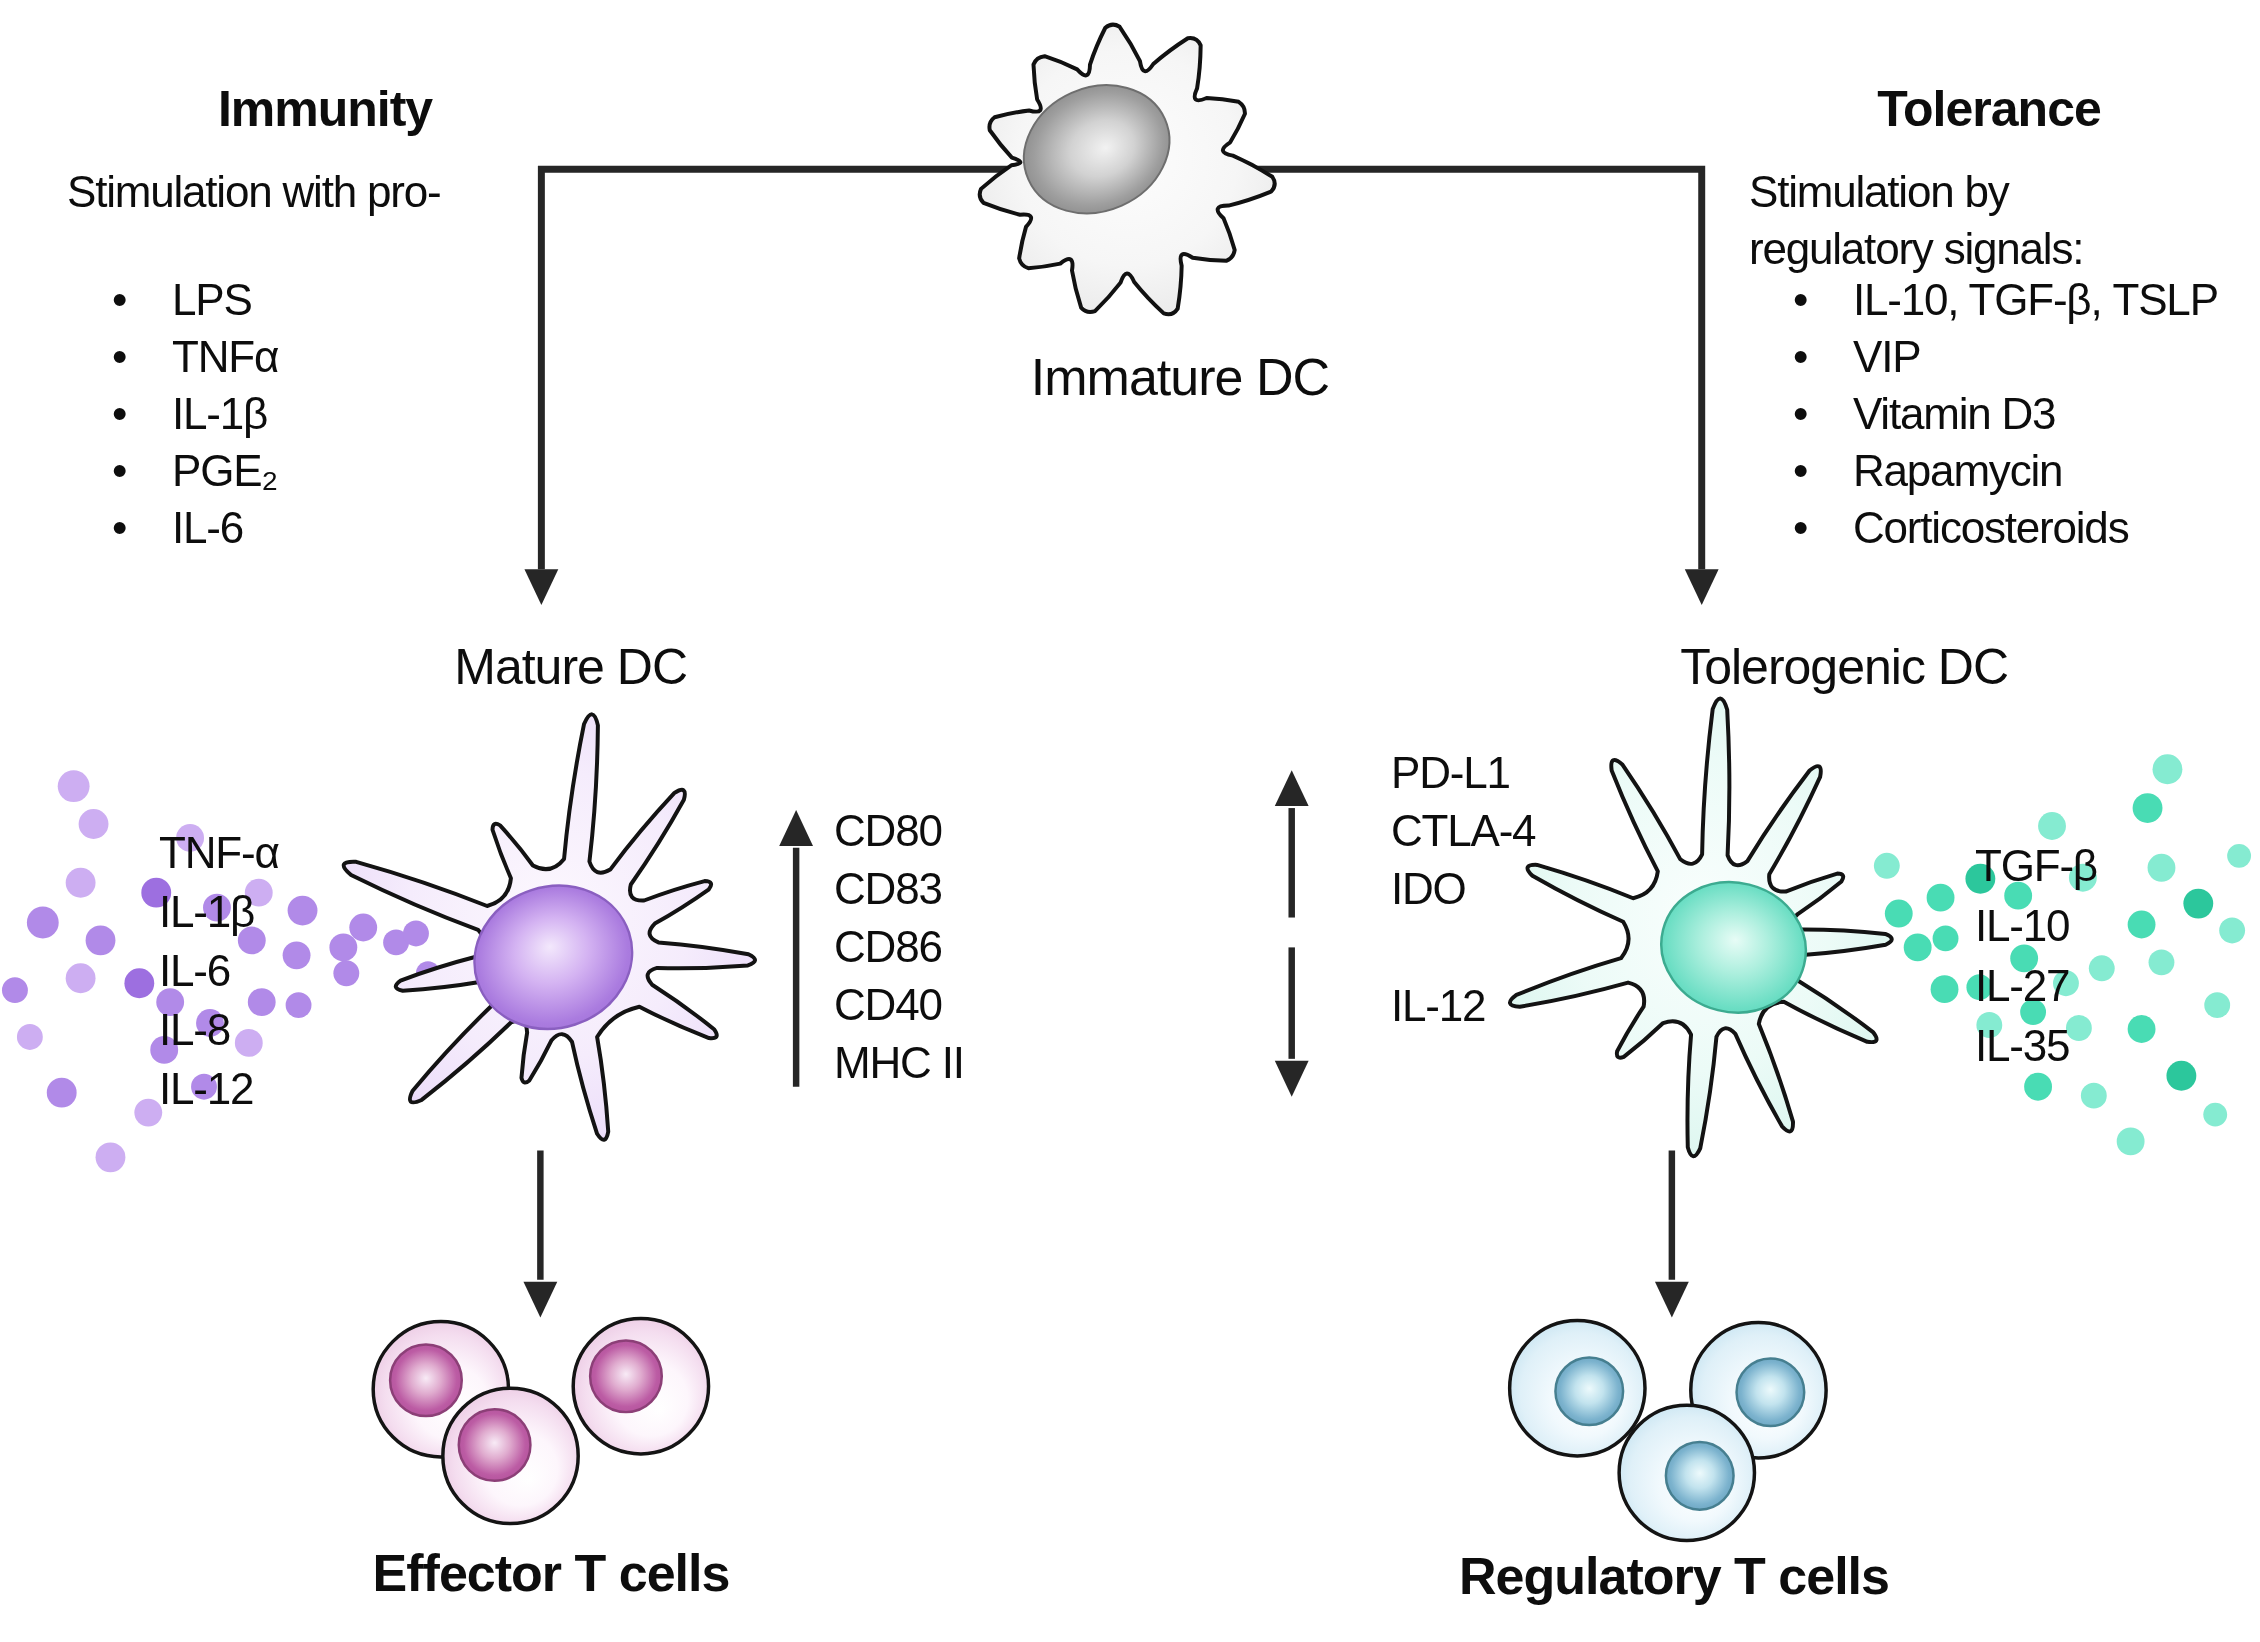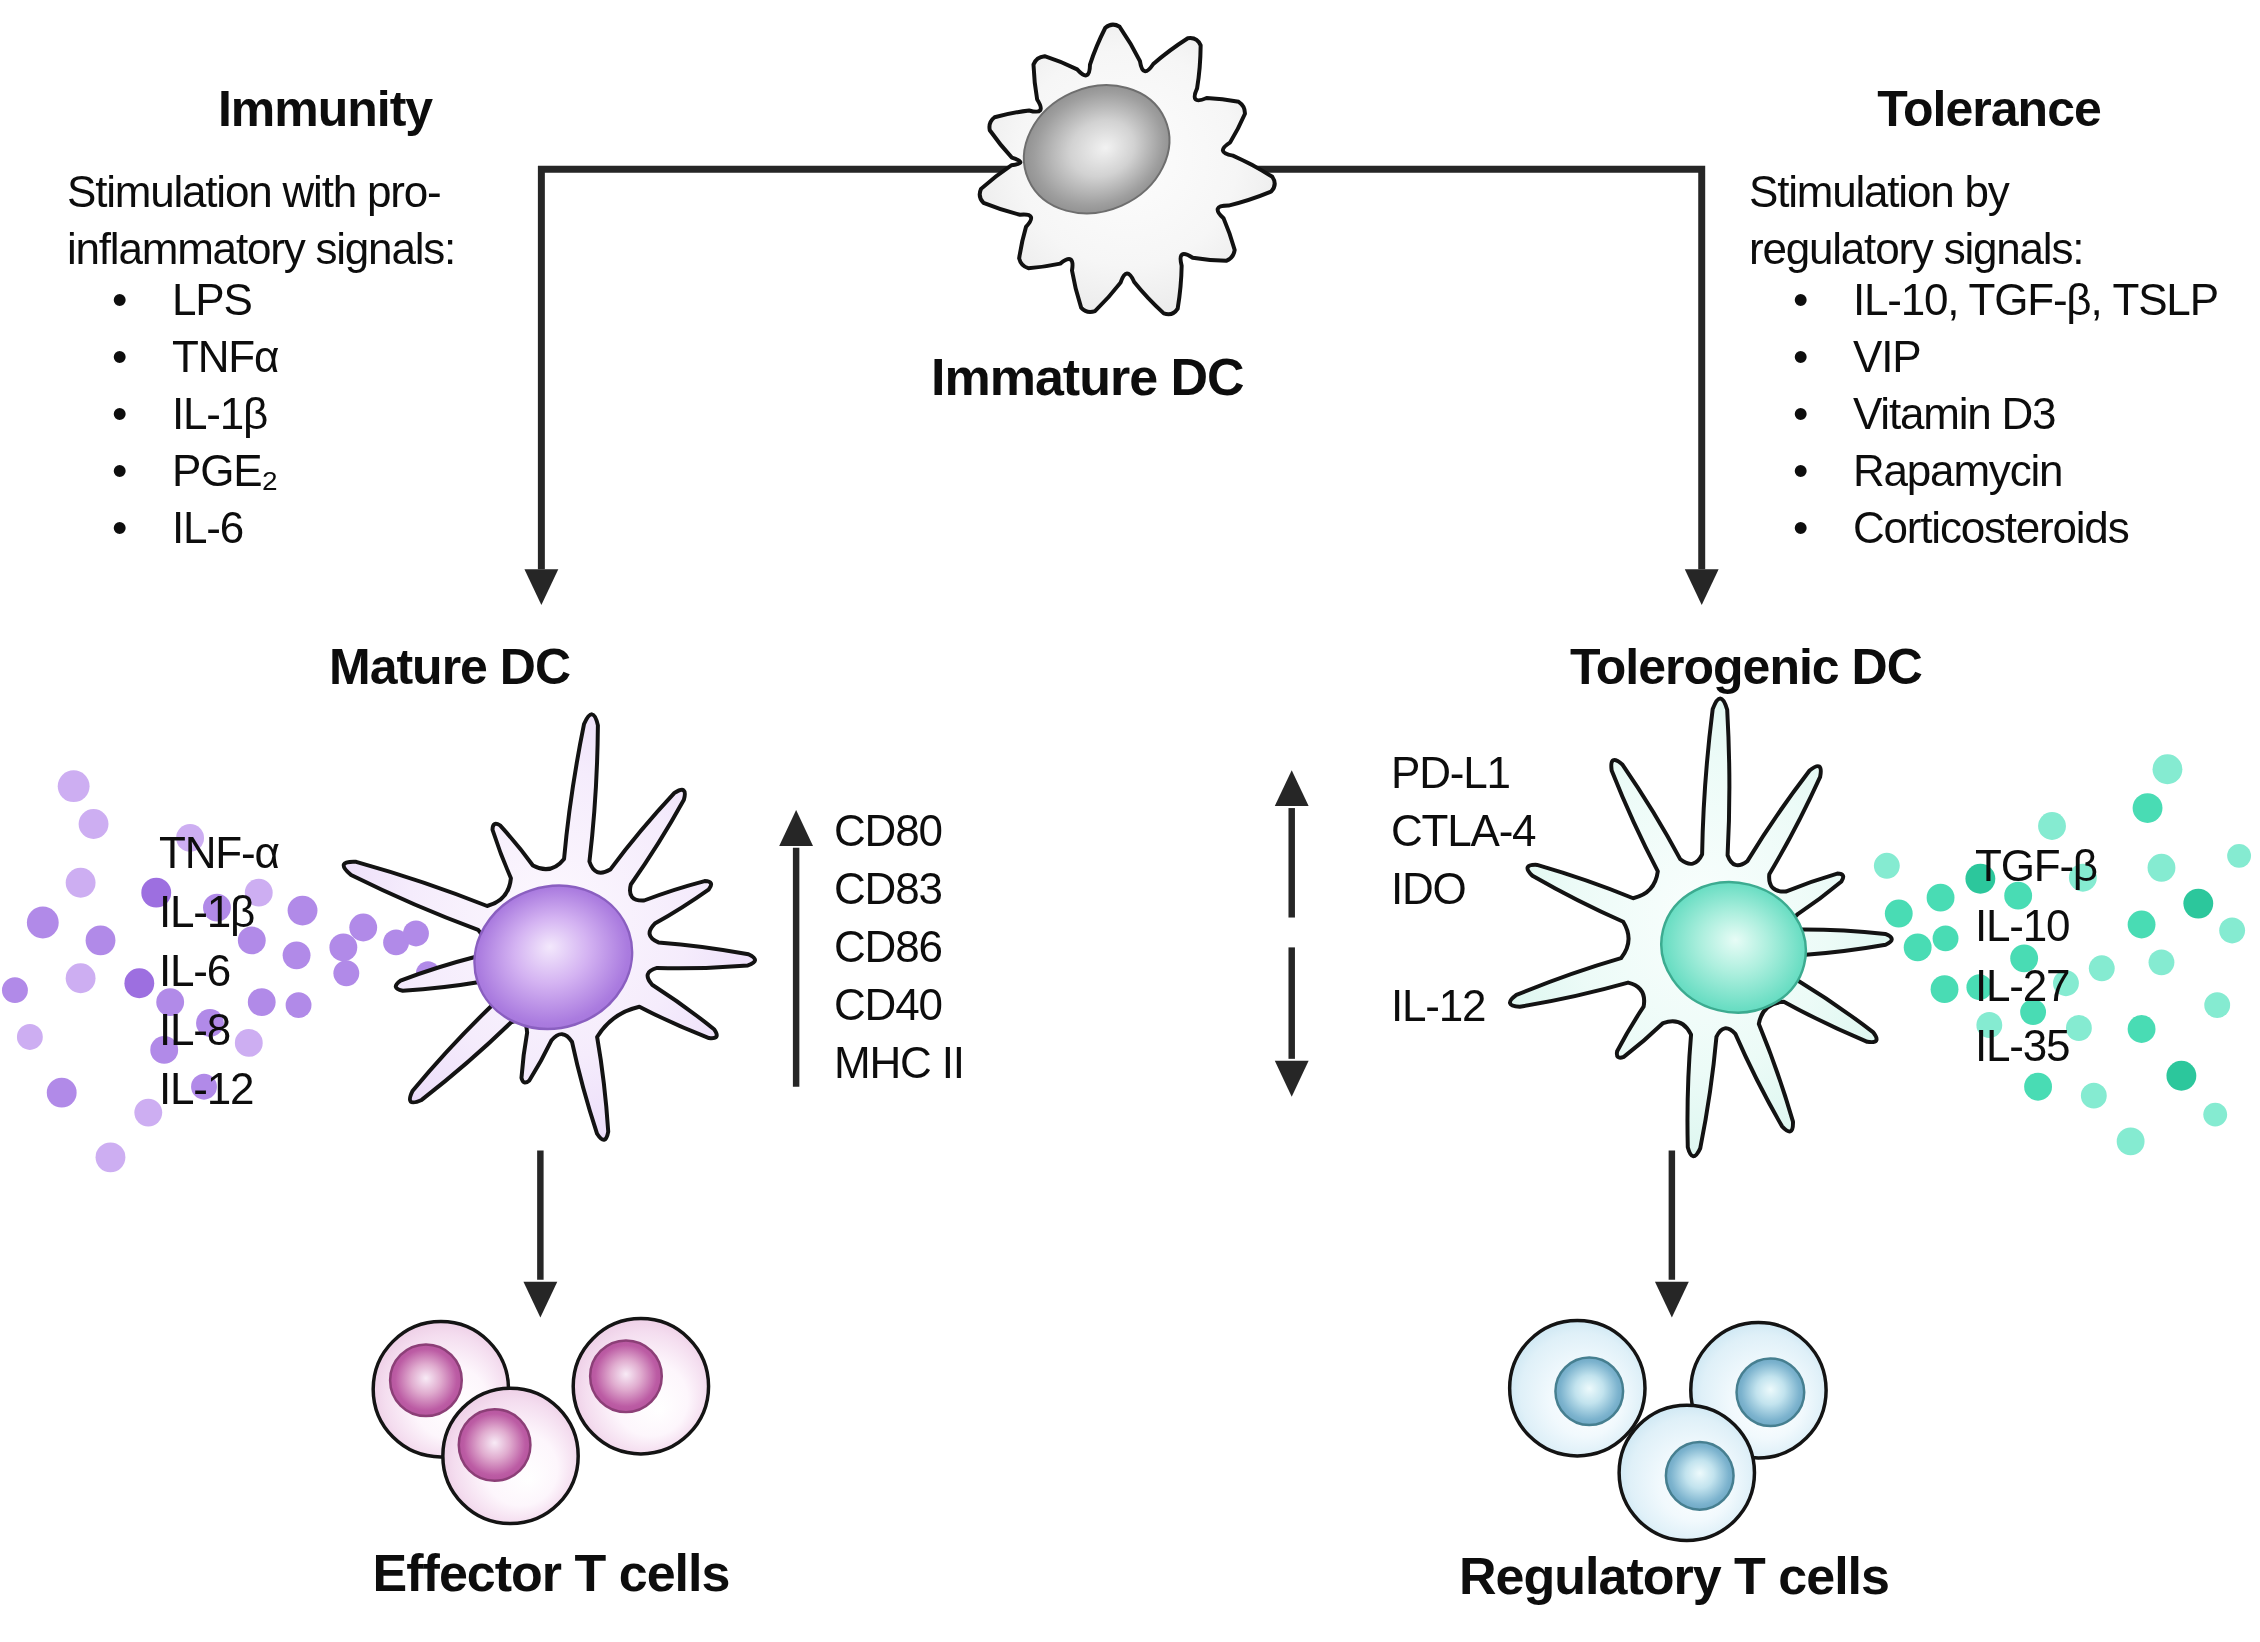--- a/index.html
+++ b/index.html
@@ -4,21 +4,21 @@
 <style>
   html,body{margin:0;padding:0;}
   body{
     width:2261px;height:1643px;position:relative;background:#ffffff;overflow:hidden;
     font-family:"Liberation Sans","DejaVu Sans",sans-serif;color:#0d0d0d;
   }
   #art{position:absolute;left:0;top:0;z-index:1;}
   .abs{position:absolute;z-index:2;}
   .t-title{font-size:50px;font-weight:700;letter-spacing:-1px;}
   .t-body{font-size:44px;line-height:57px;letter-spacing:-1.2px;}
-  .t-label{font-size:50px;font-weight:700;letter-spacing:-1px;text-align:left;}
+  .t-label{font-size:50px;font-weight:400;letter-spacing:-1px;text-align:right;}
   .t-label2{font-size:52px;font-weight:700;letter-spacing:-1px;text-align:center;}
   .t-stack{font-size:44px;letter-spacing:-1.2px;}
   .lh59{line-height:59px;} .lh58{line-height:58px;} .lh60{line-height:60px;}
   .row{display:flex;align-items:baseline;line-height:57px;gap:14px;}
   .b{width:46px;flex:none;text-align:center;margin-right:16px;}
   .b::before{content:"\2022";}
 </style>
 </head>
 <body>
 
@@ -221,21 +221,20 @@
       </g>
     </g>
 </svg>
 
 <div class="abs t-title" style="left:166px;top:80px;width:318px;text-align:center">Immunity</div>
 
 <div class="abs t-title" style="left:1830px;top:80px;width:318px;text-align:center">Tolerance</div>
 
 <div class="abs t-body" style="left:67px;top:163px">
   <div>Stimulation with pro-</div>
-  <div>inflammatory signals:</div>
 </div>
 
 <div class="abs t-body" style="left:1749px;top:163px">
   <div>Stimulation by</div>
   <div>regulatory signals:</div>
 </div>
 
 <div class="abs t-body" style="left:96px;top:271px">
   <div class="row">
       <span class="b"></span>

